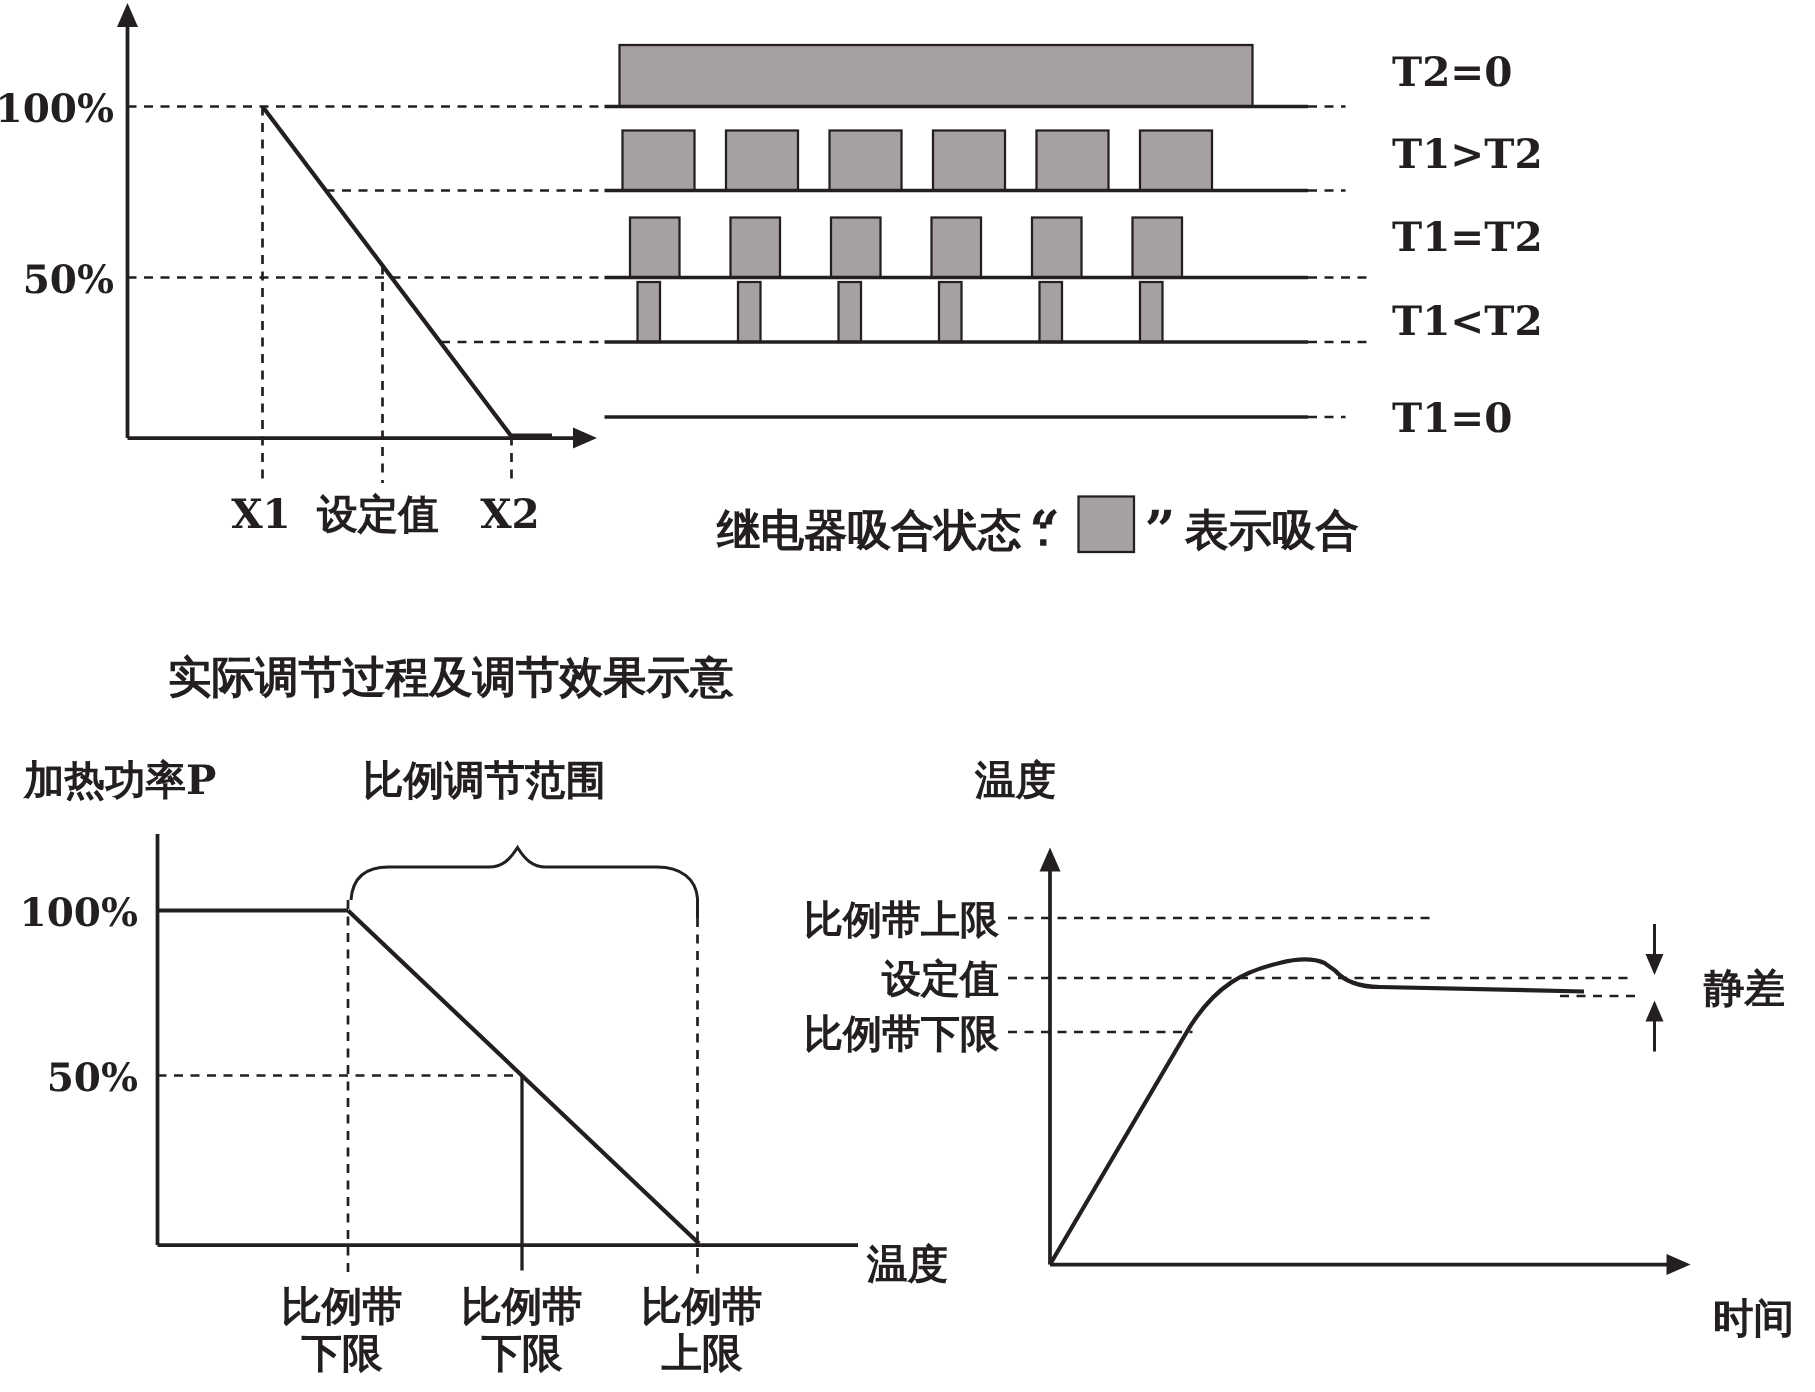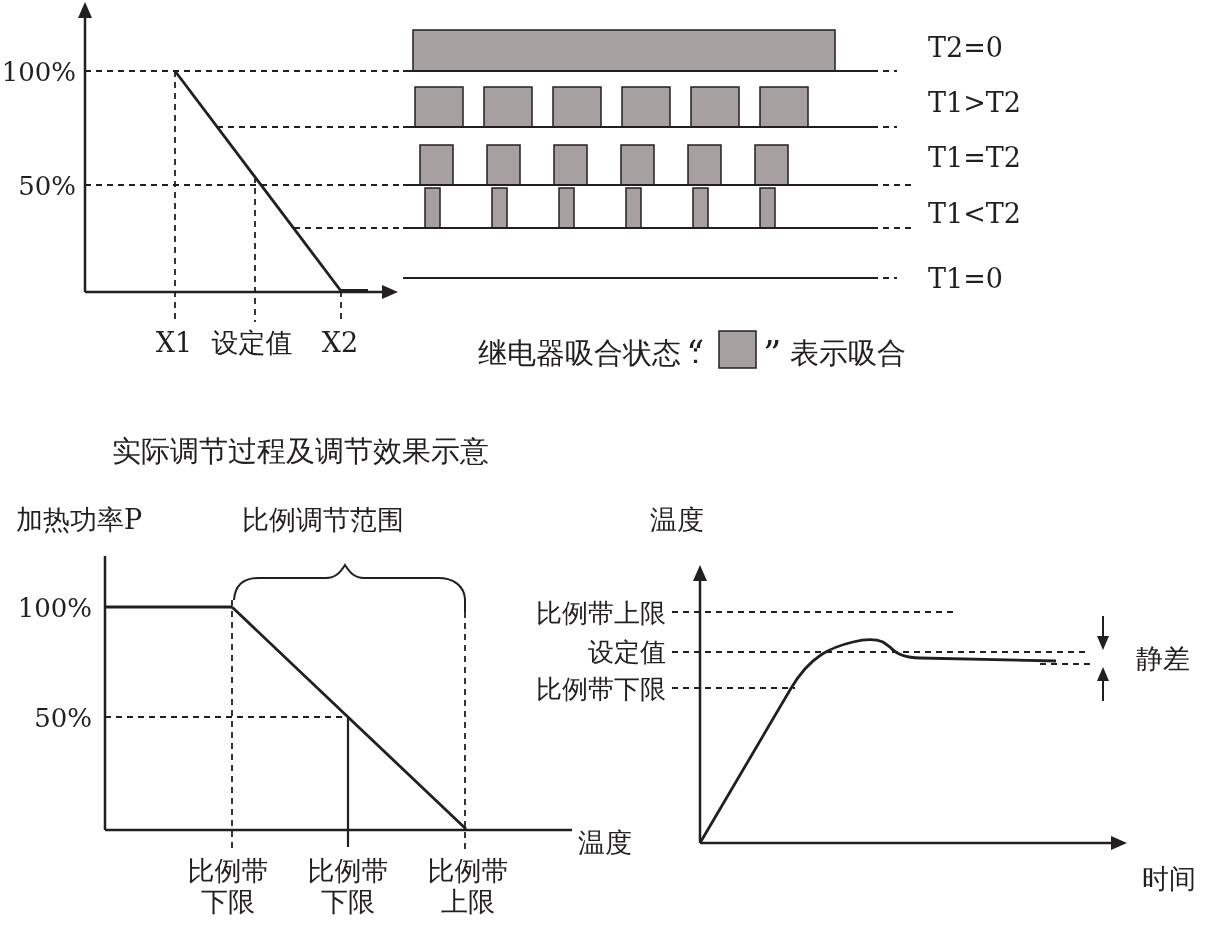--- a/index.html
+++ b/index.html
@@ -1,21 +1,21 @@
 <!DOCTYPE html>
 <html style="--ink: #231f20; --pulse: #a7a0a1; --bg: #ffffff;"><head>
 <meta charset="utf-8">
 <style>
   :root{
     --ink:#231f20;
     --pulse:#a7a0a1;
     --bg:#ffffff;
   }
   html,body{margin:0;padding:0;background:#fff;}
-  .page{position:relative;width:1210px;height:928px;background:var(--bg);overflow:hidden;}
+  .page{position:relative;width:1210px;height:928px;background:var(--bg);overflow:hidden;font-weight:bold;}
   svg{display:block;}
   text{fill:var(--ink);font-family:"DejaVu Serif","Liberation Serif",serif;}
   .ln{stroke:var(--ink);fill:none;}
   .dash{stroke-dasharray:6 5;}
   .pulse{fill:var(--pulse);stroke:var(--ink);stroke-width:1.5;}
   .ah{fill:var(--ink);stroke:none;}
 </style>
 </head>
 <body>
 

